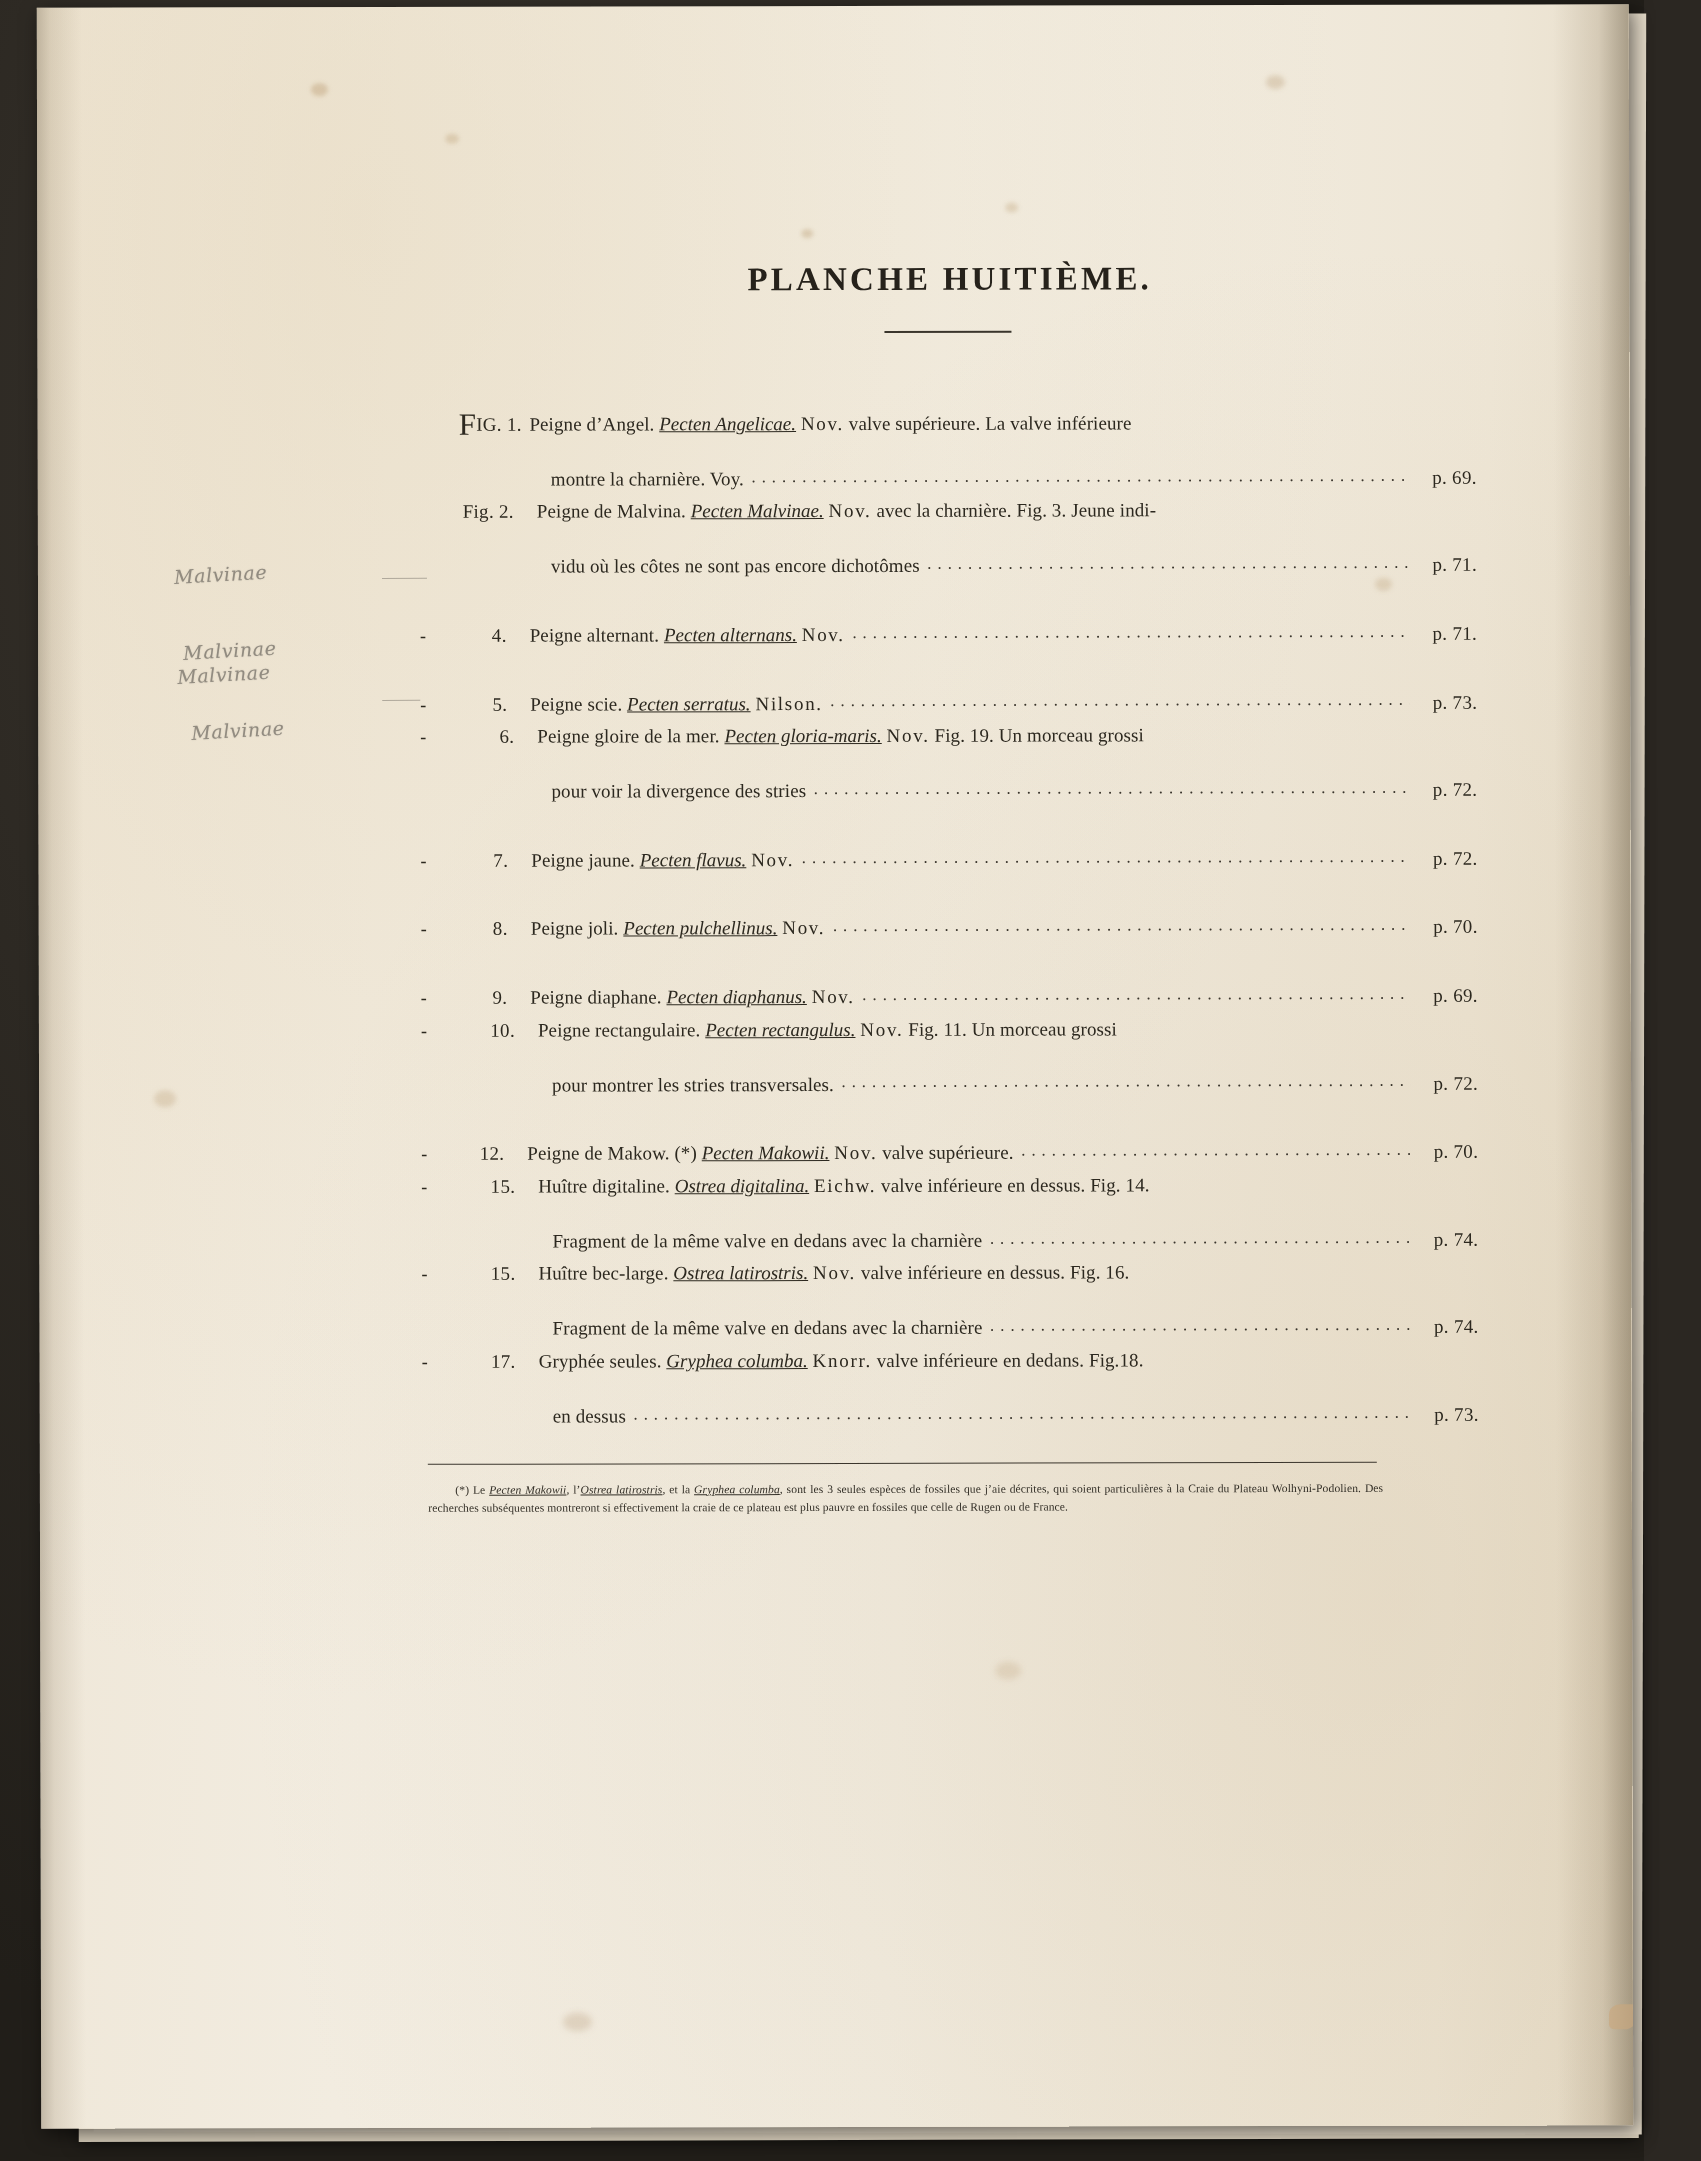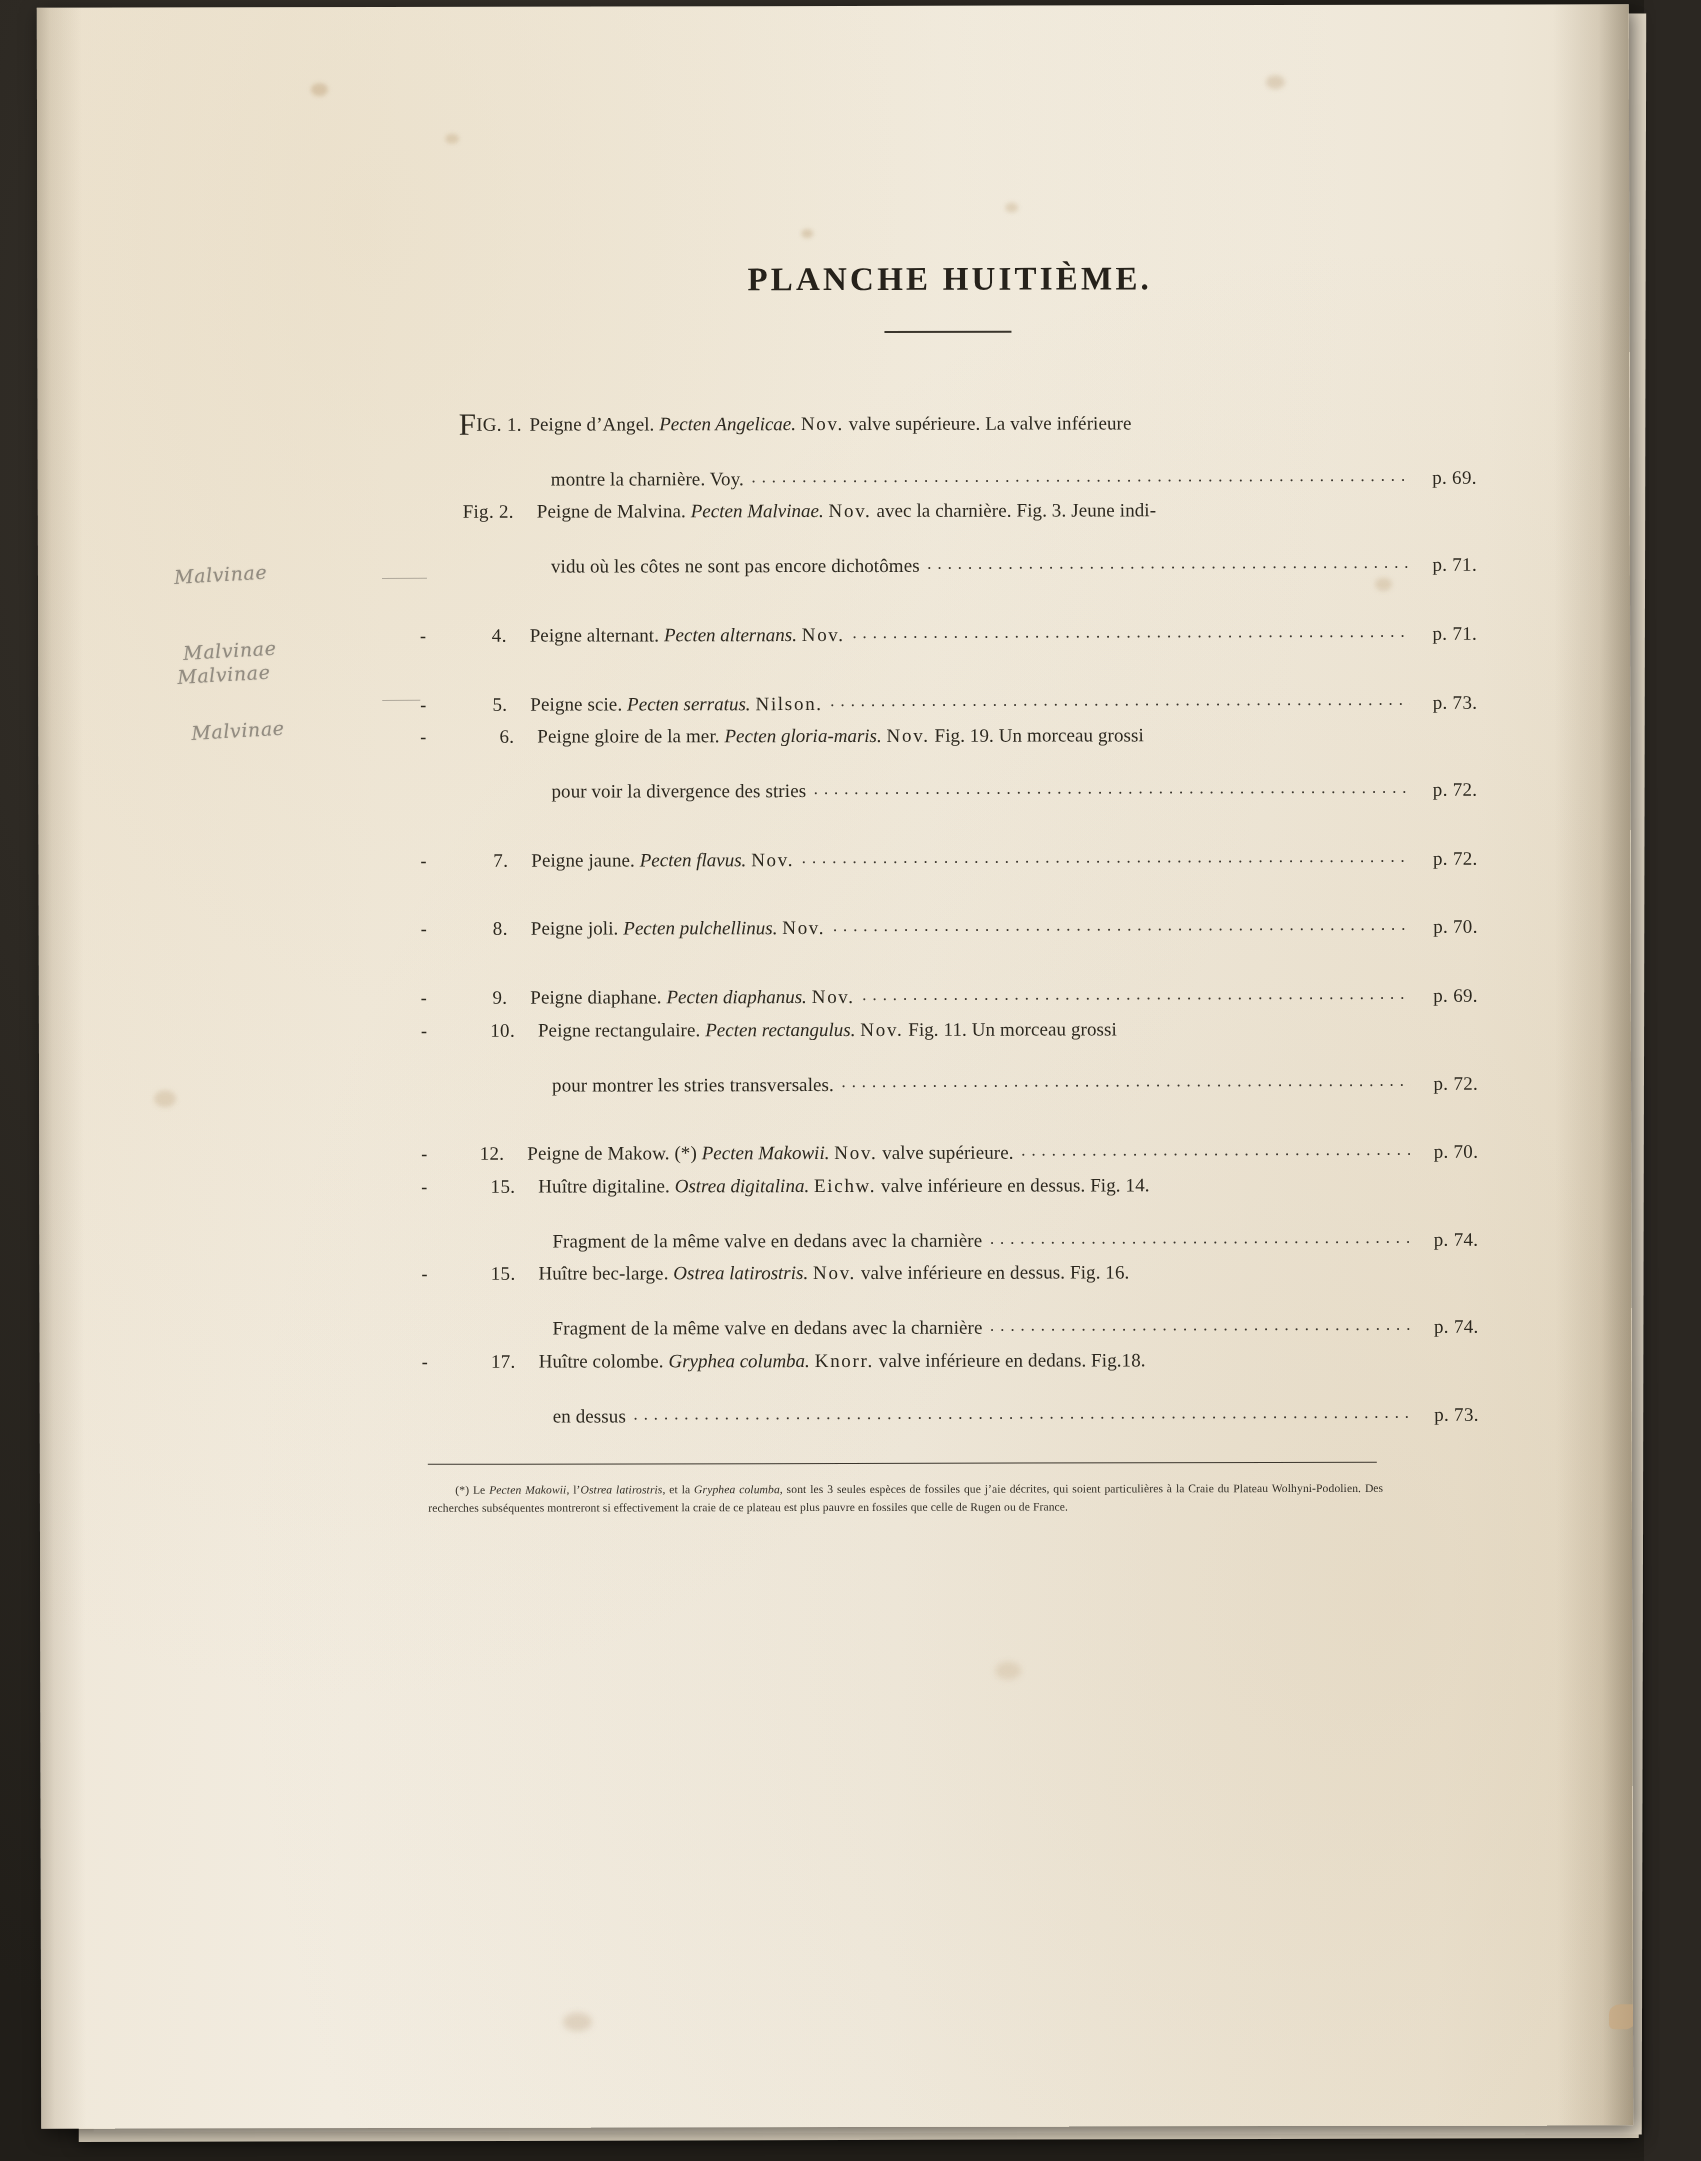--- a/index.html
+++ b/index.html
@@ -152,21 +152,21 @@
 
   .dropcap {
     font-size: 31px;
     line-height: 0.8;
     position: relative;
     top: 3.8px;
   }
 
   .txt { letter-spacing: 0.1px; }
   .sp  { letter-spacing: 1.7px; text-align: right; }        
-  .it  { font-style: italic; }
+  .it  { font-style: italic; text-decoration: underline; }
 
   .leader {
     flex: 1 1 auto;
     margin: 0 6.4px 0 7.6px;
     position: relative;
     top: -3.2px;
     overflow: hidden;
     white-space: nowrap;
     letter-spacing: 6px;
     color: #3a352c;
@@ -386,21 +386,21 @@
             <div class="line cont">
               <span><span class="txt">Fragment de la même valve en dedans avec la charnière</span></span>
               <span class="leader">..........................................................................................</span>
               <span class="page-ref">p. 74.</span>
             </div>
           </div>
           <div class="entry">
             <div class="line">
               <span class="dash">-</span>
               <span class="fignum">17.</span>
-              <span><span class="txt">Huître colombe. </span><span class="it">Gryphea columba.</span><span class="txt"> </span><span class="sp">Knorr.</span><span class="txt"> valve inférieure en dedans. Fig.18.</span></span>
+              <span><span class="txt">Gryphée seules. </span><span class="it">Gryphea columba.</span><span class="txt"> </span><span class="sp">Knorr.</span><span class="txt"> valve inférieure en dedans. Fig.18.</span></span>
             </div>
             <div class="line cont">
               <span><span class="txt">en dessus</span></span>
               <span class="leader">..........................................................................................</span>
               <span class="page-ref">p. 73.</span>
             </div>
           </div>
         </div>
 
       <div class="footnote-rule"></div>

